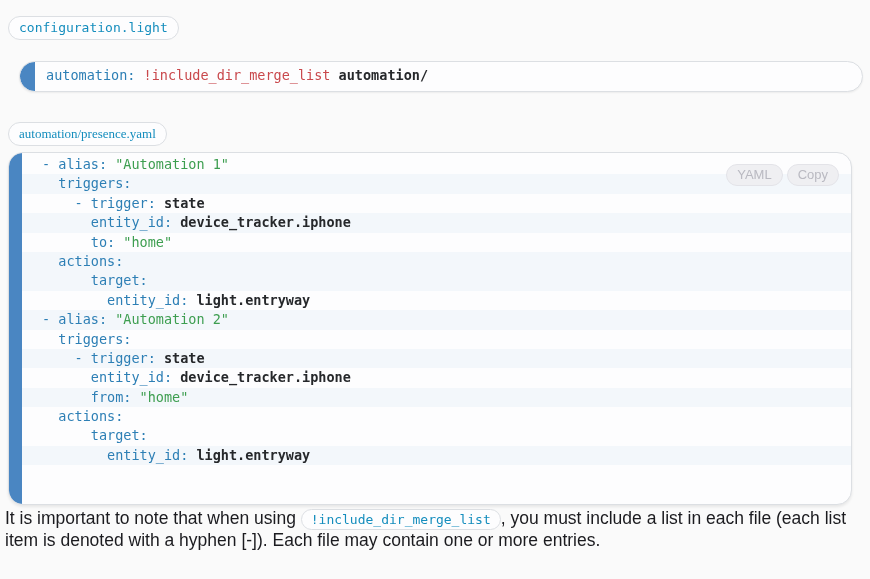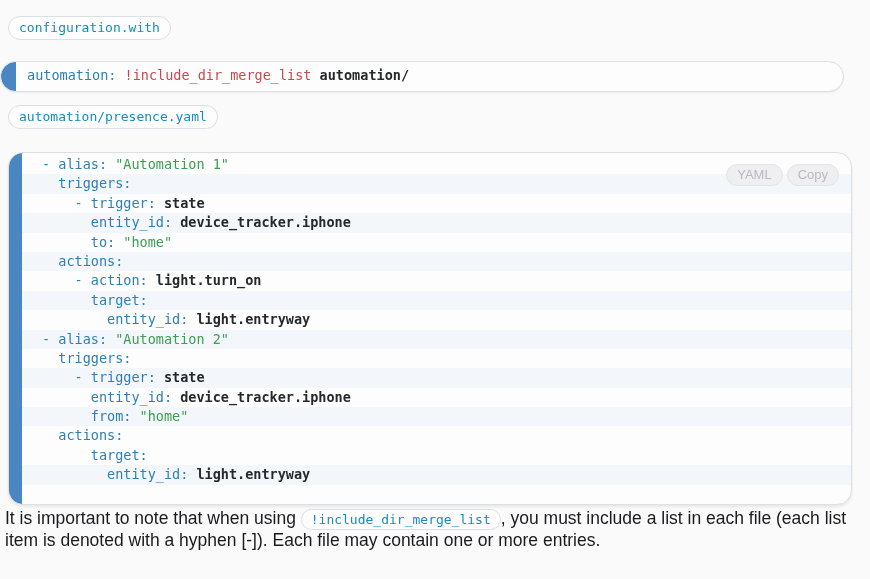--- a/index.html
+++ b/index.html
@@ -20,26 +20,26 @@
     font-size: 13px;
     line-height: 22px;
     color: var(--inline-code, #148dbd);
     background: #fdfdfe;
     border: 1px solid #dcdfe3;
     border-radius: 13px;
     padding: 0 10px;
     white-space: nowrap;
   }
   #file-label-1 { top: 16px; }
-  #file-label-2 { top: 105px; }
+  #file-label-2 { top: 122px; font-family: Liberation Serif, serif; }
 
   
   .code-single {
     position: absolute;
-    left: 0; top: 61px;
+    left: 19px; top: 61px;
     width: 844px; height: 31px;
     background: #fdfdfe;
     border: 1px solid #dcdfe3;
     border-radius: 16px;
     box-shadow: 0 1px 2px rgba(0,0,0,0.06);
     overflow: hidden;
     text-decoration: underline;
   }
   .code-single .accent {
     position: absolute;
@@ -130,21 +130,21 @@
     background: #fdfdfe;
     border: 1px solid #dcdfe3;
     border-radius: 12px;
     padding: 2px 9px;
     white-space: nowrap;
   }
 </style>
 </head>
 <body>
 
-<span id="file-label-1" class="file-label">configuration.with</span>
+<span id="file-label-1" class="file-label">configuration.light</span>
 
 <div class="code-single">
   <div class="accent"></div>
   <div class="line"><span class="tok-key">automation: </span><span class="tok-tag">!include_dir_merge_list</span><span class="tok-val"> automation/</span></div>
 </div>
 
 <span id="file-label-2" class="file-label">automation/presence.yaml</span>
 
 <div class="code-block">
   <div class="accent"></div>
@@ -152,21 +152,20 @@
     <button class="block-btn">YAML</button>
     <button class="block-btn">Copy</button>
   </div>
   <div class="code-lines">
       <div class="code-line"><span class="tok-key">- alias: </span><span class="tok-str">"Automation 1"</span></div>
       <div class="code-line alt"><span class="tok-key">  triggers:</span></div>
       <div class="code-line"><span class="tok-key">    - trigger: </span><span class="tok-val">state</span></div>
       <div class="code-line alt"><span class="tok-key">      entity_id: </span><span class="tok-val">device_tracker.iphone</span></div>
       <div class="code-line"><span class="tok-key">      to: </span><span class="tok-str">"home"</span></div>
       <div class="code-line alt"><span class="tok-key">  actions:</span></div>
-      <div class="code-line"><span class="tok-key">    - action: </span><span class="tok-val">light.turn_on</span></div>
       <div class="code-line alt"><span class="tok-key">      target:</span></div>
       <div class="code-line"><span class="tok-key">        entity_id: </span><span class="tok-val">light.entryway</span></div>
       <div class="code-line alt"><span class="tok-key">- alias: </span><span class="tok-str">"Automation 2"</span></div>
       <div class="code-line"><span class="tok-key">  triggers:</span></div>
       <div class="code-line alt"><span class="tok-key">    - trigger: </span><span class="tok-val">state</span></div>
       <div class="code-line"><span class="tok-key">      entity_id: </span><span class="tok-val">device_tracker.iphone</span></div>
       <div class="code-line alt"><span class="tok-key">      from: </span><span class="tok-str">"home"</span></div>
       <div class="code-line"><span class="tok-key">  actions:</span></div>
       <div class="code-line"><span class="tok-key">      target:</span></div>
       <div class="code-line alt"><span class="tok-key">        entity_id: </span><span class="tok-val">light.entryway</span></div>

